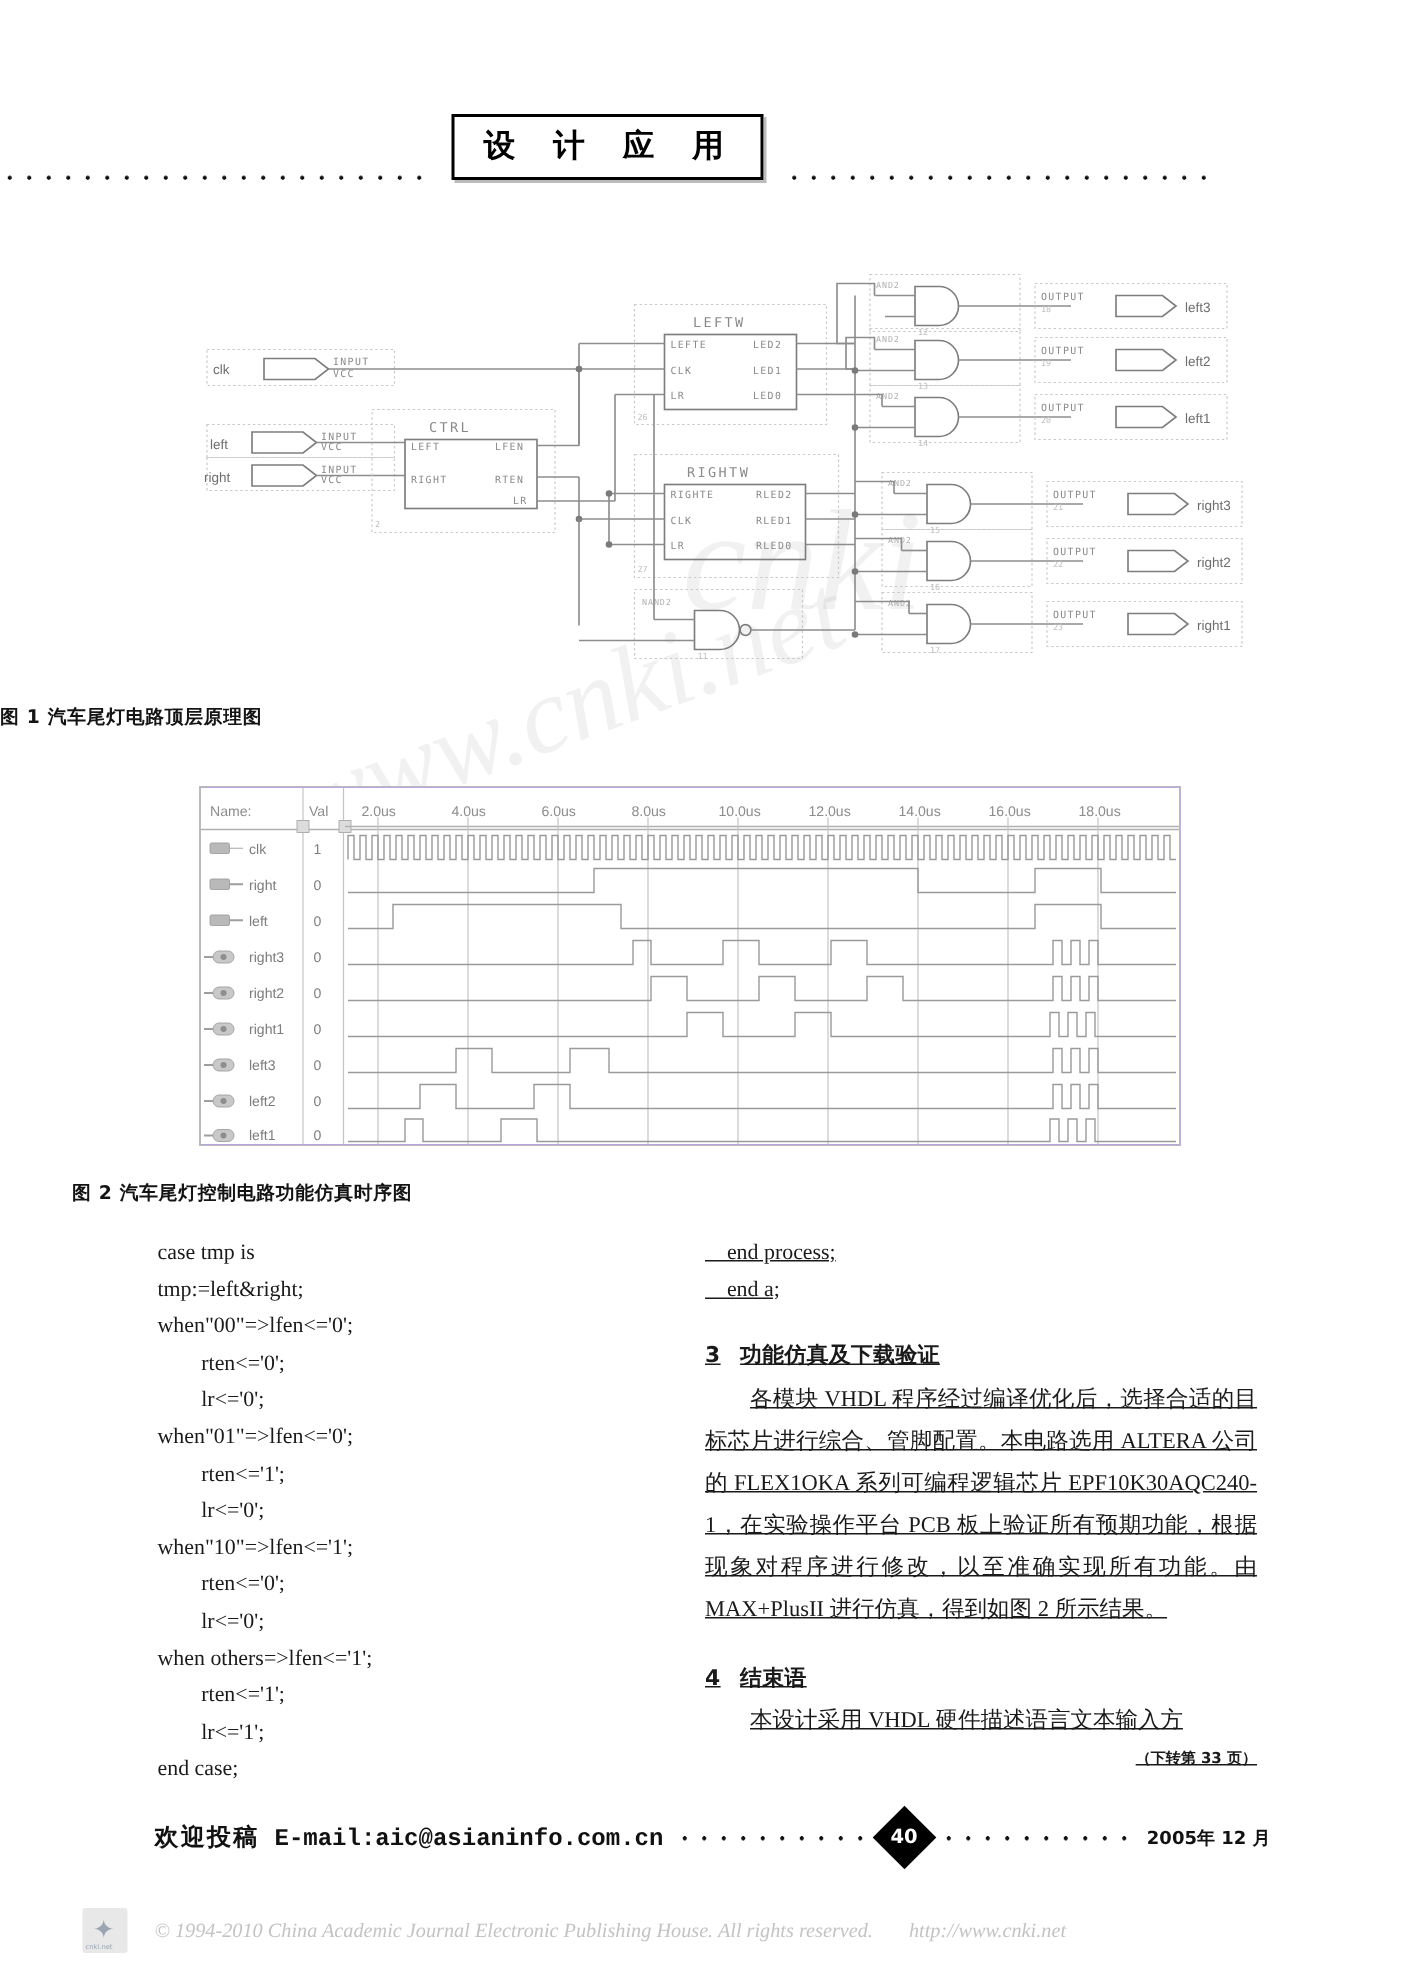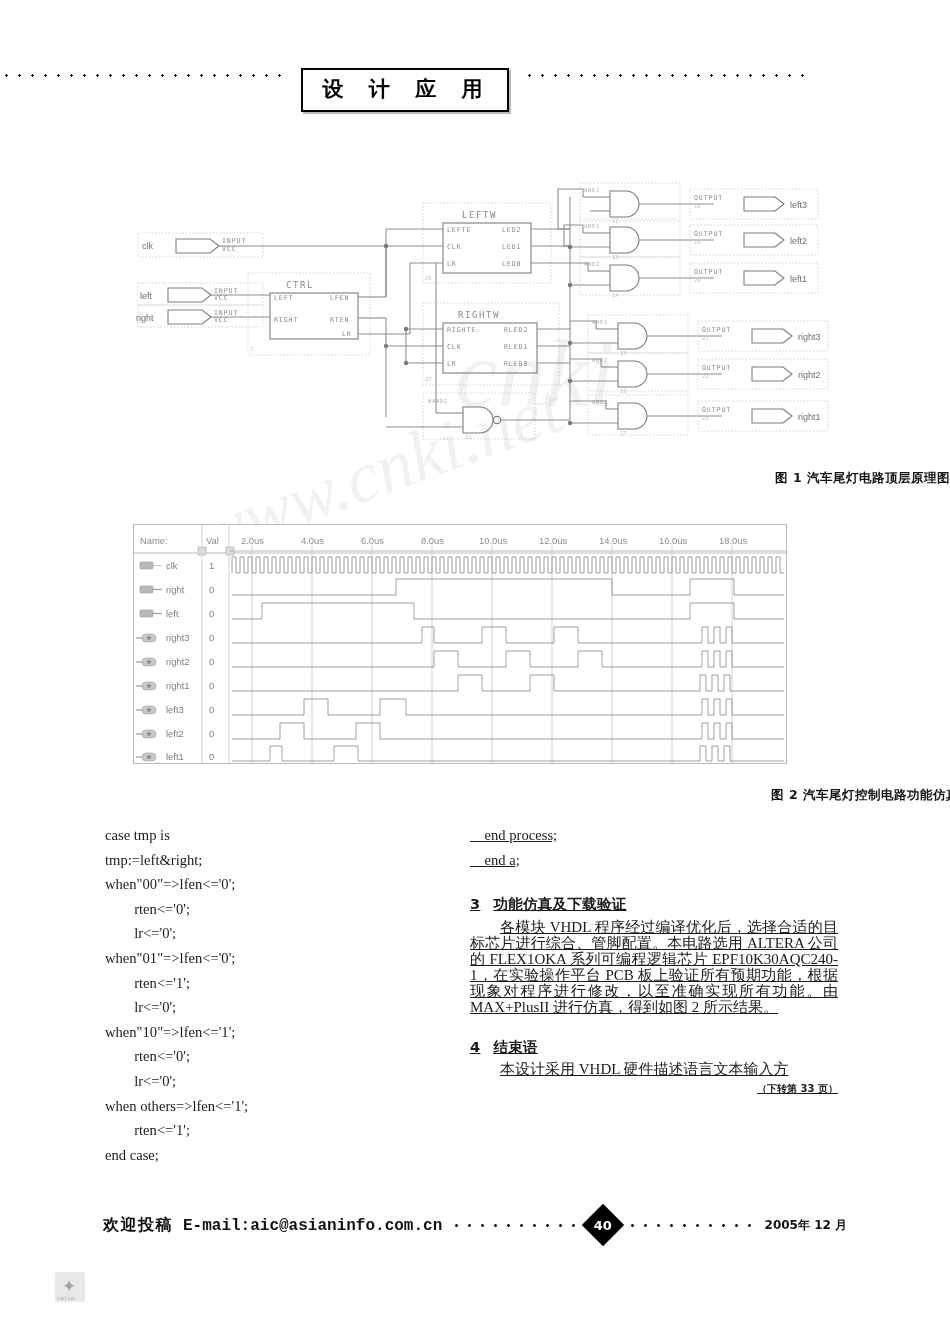--- a/index.html
+++ b/index.html
@@ -15,21 +15,21 @@
     color: #1a1a1a;
     overflow: hidden;
   }
 
   
   .header-band {
     position: absolute;
     left: 0; top: 68px;
     width: 810px; height: 52px;
     display: flex;
-    align-items: flex-start;
+    align-items: flex-end;
     justify-content: center;
   }
   .dots-left, .dots-right {
     flex: 1 1 auto;
     height: 3px;
     margin-top: 6px;
     background-image: radial-gradient(circle, #111 1.2px, transparent 1.4px);
     background-size: 13px 3px;
     background-repeat: repeat-x;
   }
@@ -54,21 +54,21 @@
   .fig1-wrap {
     position: absolute;
     left: 118px; top: 175px;
     width: 714px; height: 285px;
   }
   .fig1 { width: 714px; height: 285px; display: block; }
 
   .fig-caption {
     position: absolute;
     width: 950px;
-    text-align: right;
+    text-align: left;
     font-family: "DejaVu Sans", sans-serif;
     font-weight: bold;
     font-size: 12.5px;
     color: #141414;
     letter-spacing: 0.5px;
   }
   #cap1 { left: 0; top: 470px; }
   #cap2 { left: 16px; top: 787px; padding-left: 32px; }
 
   
@@ -99,21 +99,21 @@
     margin-top: 20px;
     margin-bottom: 2px;
     letter-spacing: 0.3px;
   }
   .sec-head .num { margin-right: 13px; }
   .para {
     text-align: justify;
     text-justify: inter-ideograph;
     text-indent: 2em;
     font-size: 15px;
-    line-height: 16px;
+    line-height: 28px;
   }
   .para-cont { text-align: right; font-family: "DejaVu Sans", sans-serif; font-weight: bold; font-size: 10px; }
 
   
   .footer {
     position: absolute;
     left: 0; top: 1208px;
     width: 950px; height: 34px;
     display: flex;
     align-items: center;
@@ -637,20 +637,21 @@
   <div class="code-line">        rten&lt;='0';</div>
   <div class="code-line">        lr&lt;='0';</div>
   <div class="code-line">when"01"=&gt;lfen&lt;='0';</div>
   <div class="code-line">        rten&lt;='1';</div>
   <div class="code-line">        lr&lt;='0';</div>
   <div class="code-line">when"10"=&gt;lfen&lt;='1';</div>
   <div class="code-line">        rten&lt;='0';</div>
   <div class="code-line">        lr&lt;='0';</div>
   <div class="code-line">when others=&gt;lfen&lt;='1';</div>
   <div class="code-line">        rten&lt;='1';</div>
+  <div class="code-line">        lr&lt;='1';</div>
   <div class="code-line">end case;</div>
 </div>
 
 <div class="col col-right">
   <div class="code-line">    end process;</div>
   <div class="code-line">    end a;</div>
 
   <div class="sec-head">
     <span class="num">3</span><span>功能仿真及下载验证</span>
   </div>
@@ -673,13 +674,16 @@
   </div>
   <div class="footer-dots"></div>
   <div class="footer-right">2005年 12 月</div>
 </div>
 
 <div class="copyright">
   <div class="cnki-logo">
     <span class="swoosh">✦</span>
     <span class="lbl">cnki.net</span>
   </div>
+  <div class="copy-text">
+    <span>© 1994-2010 China Academic Journal Electronic Publishing House. All rights reserved.</span><span class="url">http://www.cnki.net</span>
+  </div>
 </div>
 
 </body></html>

